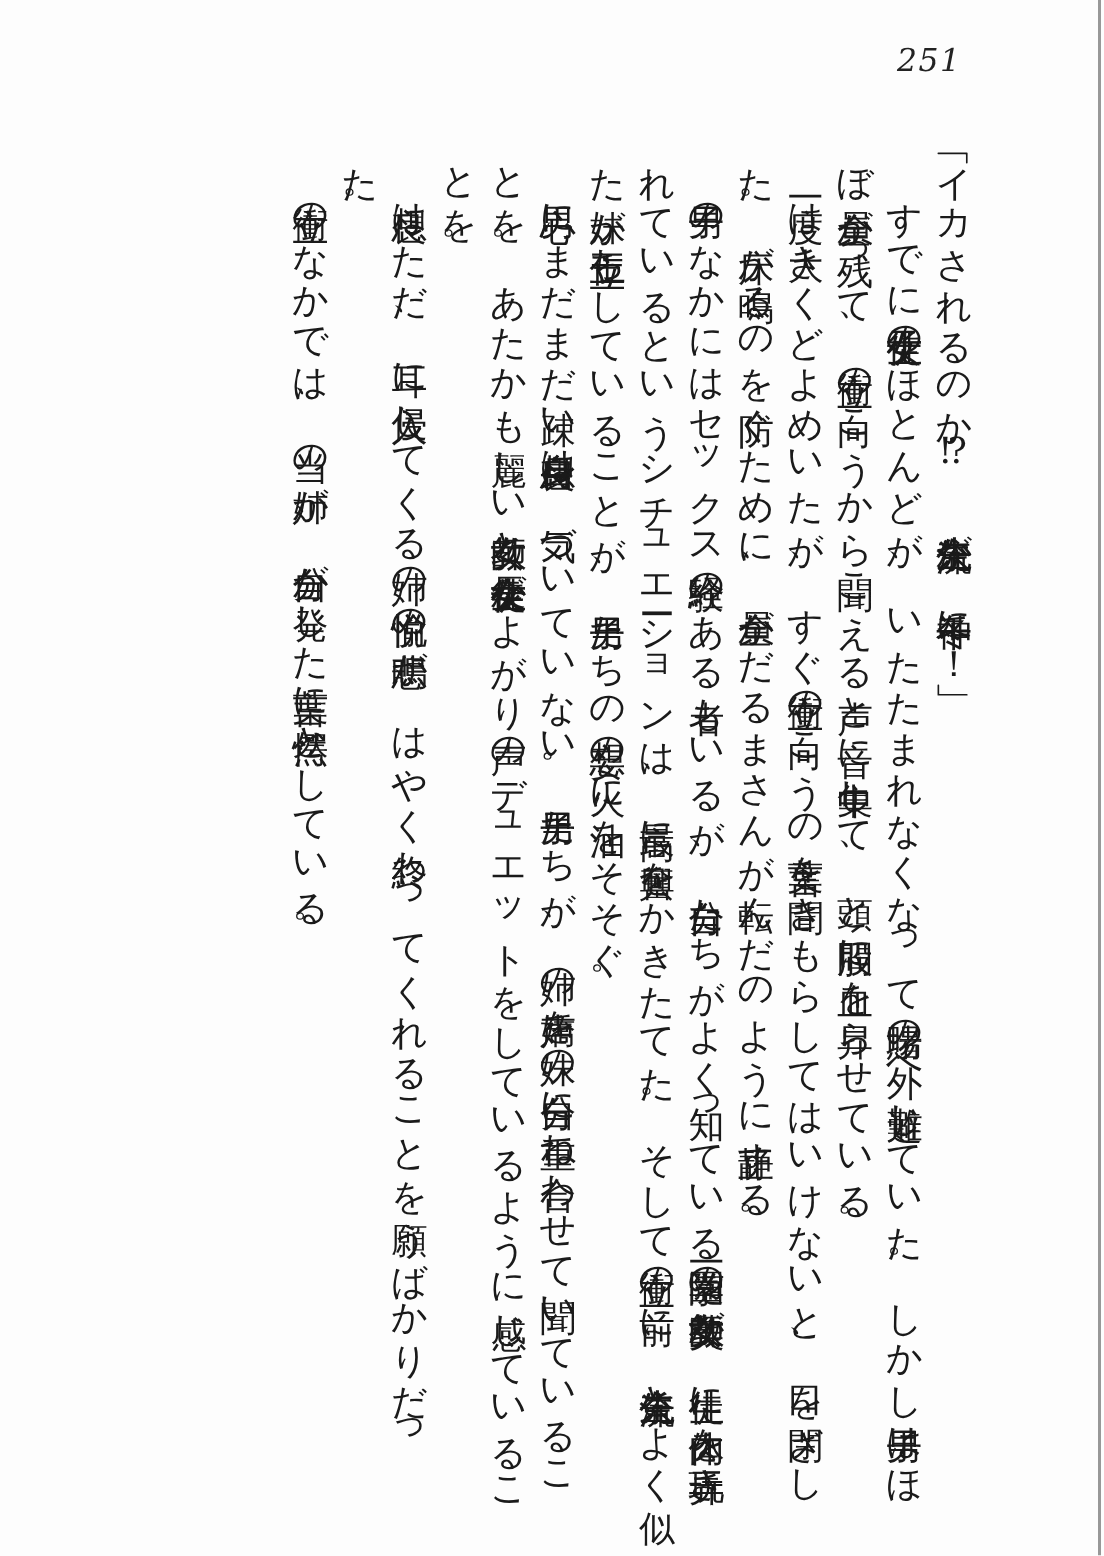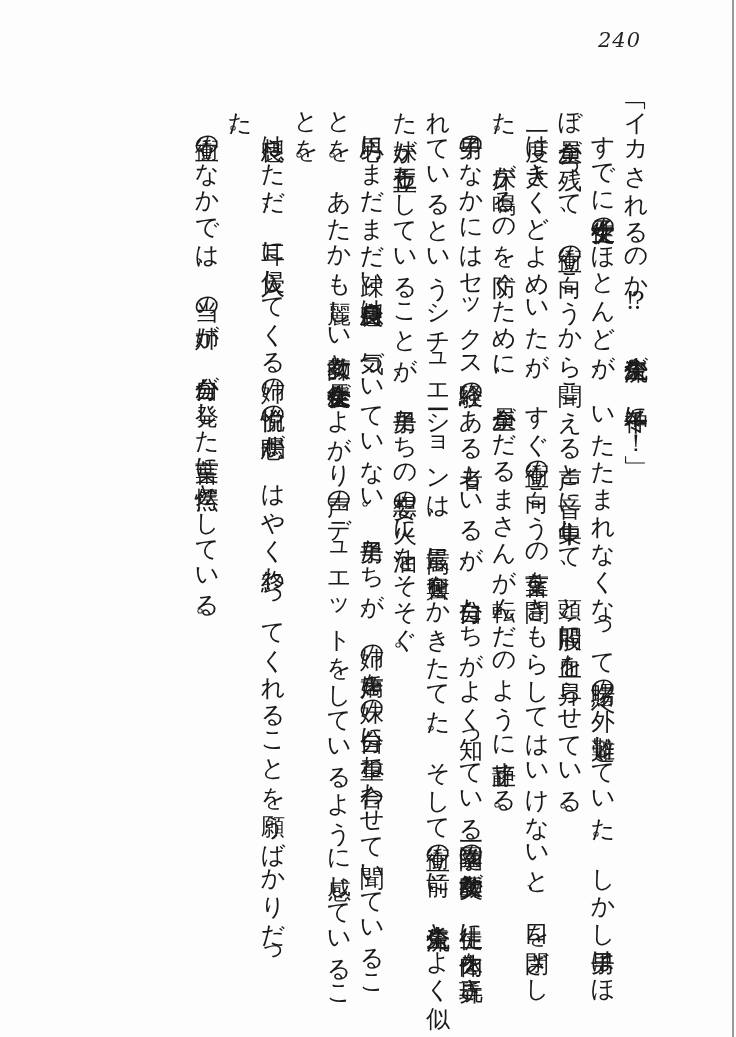--- a/index.html
+++ b/index.html
@@ -55,21 +55,21 @@
   }
   .text-block p.indent {
     text-indent: 1em;
   }
 </style>
 </head>
 <body>
 
 <div class="page">
 
-  <div class="page-number">240</div>
+  <div class="page-number">251</div>
 
   <div class="text-block">
     <p>「イカされるのか⁉　流奈先生が、千冬神に！」</p>
     <p class="indent">すでに女子生徒のほとんどが、いたたまれなくなって賭場の外へ避難していた。しかし男子はほぼ全員が残って、衝立の向こうから聞こえる声と音に集中して、頭と股間に血を昇らせている。</p>
     <p class="indent">一度は大きくどよめいたが、すぐ衝立の向こうの言葉を聞きもらしてはいけないと、口を閉ざした。床が鳴るのを防ぐために、全員がだるまさんが転んだのように静止する。</p>
     <p class="indent">男子のなかにはセックス経験のある者もいるが、自分たちがよく知っている学園随一の美女教師が、生徒に肉体を玩弄されているというシチュエーションは、最高に興奮をかきたてた。そして衝立の前に、流奈先生とよく似た妹が仁王立ちしていることが、男子たちの妄想の火に油をそそぐ。</p>
     <p class="indent">男心にまだまだ疎い想良自身は、気づいていない。男子たちが、姉の嬌声を妹の自分に重ね合わせて聞いていることを。あたかも麗しい女教師と女生徒会長がよがり声のデュエットをしているように感じていることを。</p>
     <p class="indent">想良はただ、耳に侵入してくる姉の愉悦の悲鳴が、はやく終わってくれることを願うばかりだった。</p>
     <p class="indent">衝立のなかでは、当の姉が、自分が発した言葉に愕然としている。</p>
   </div>

